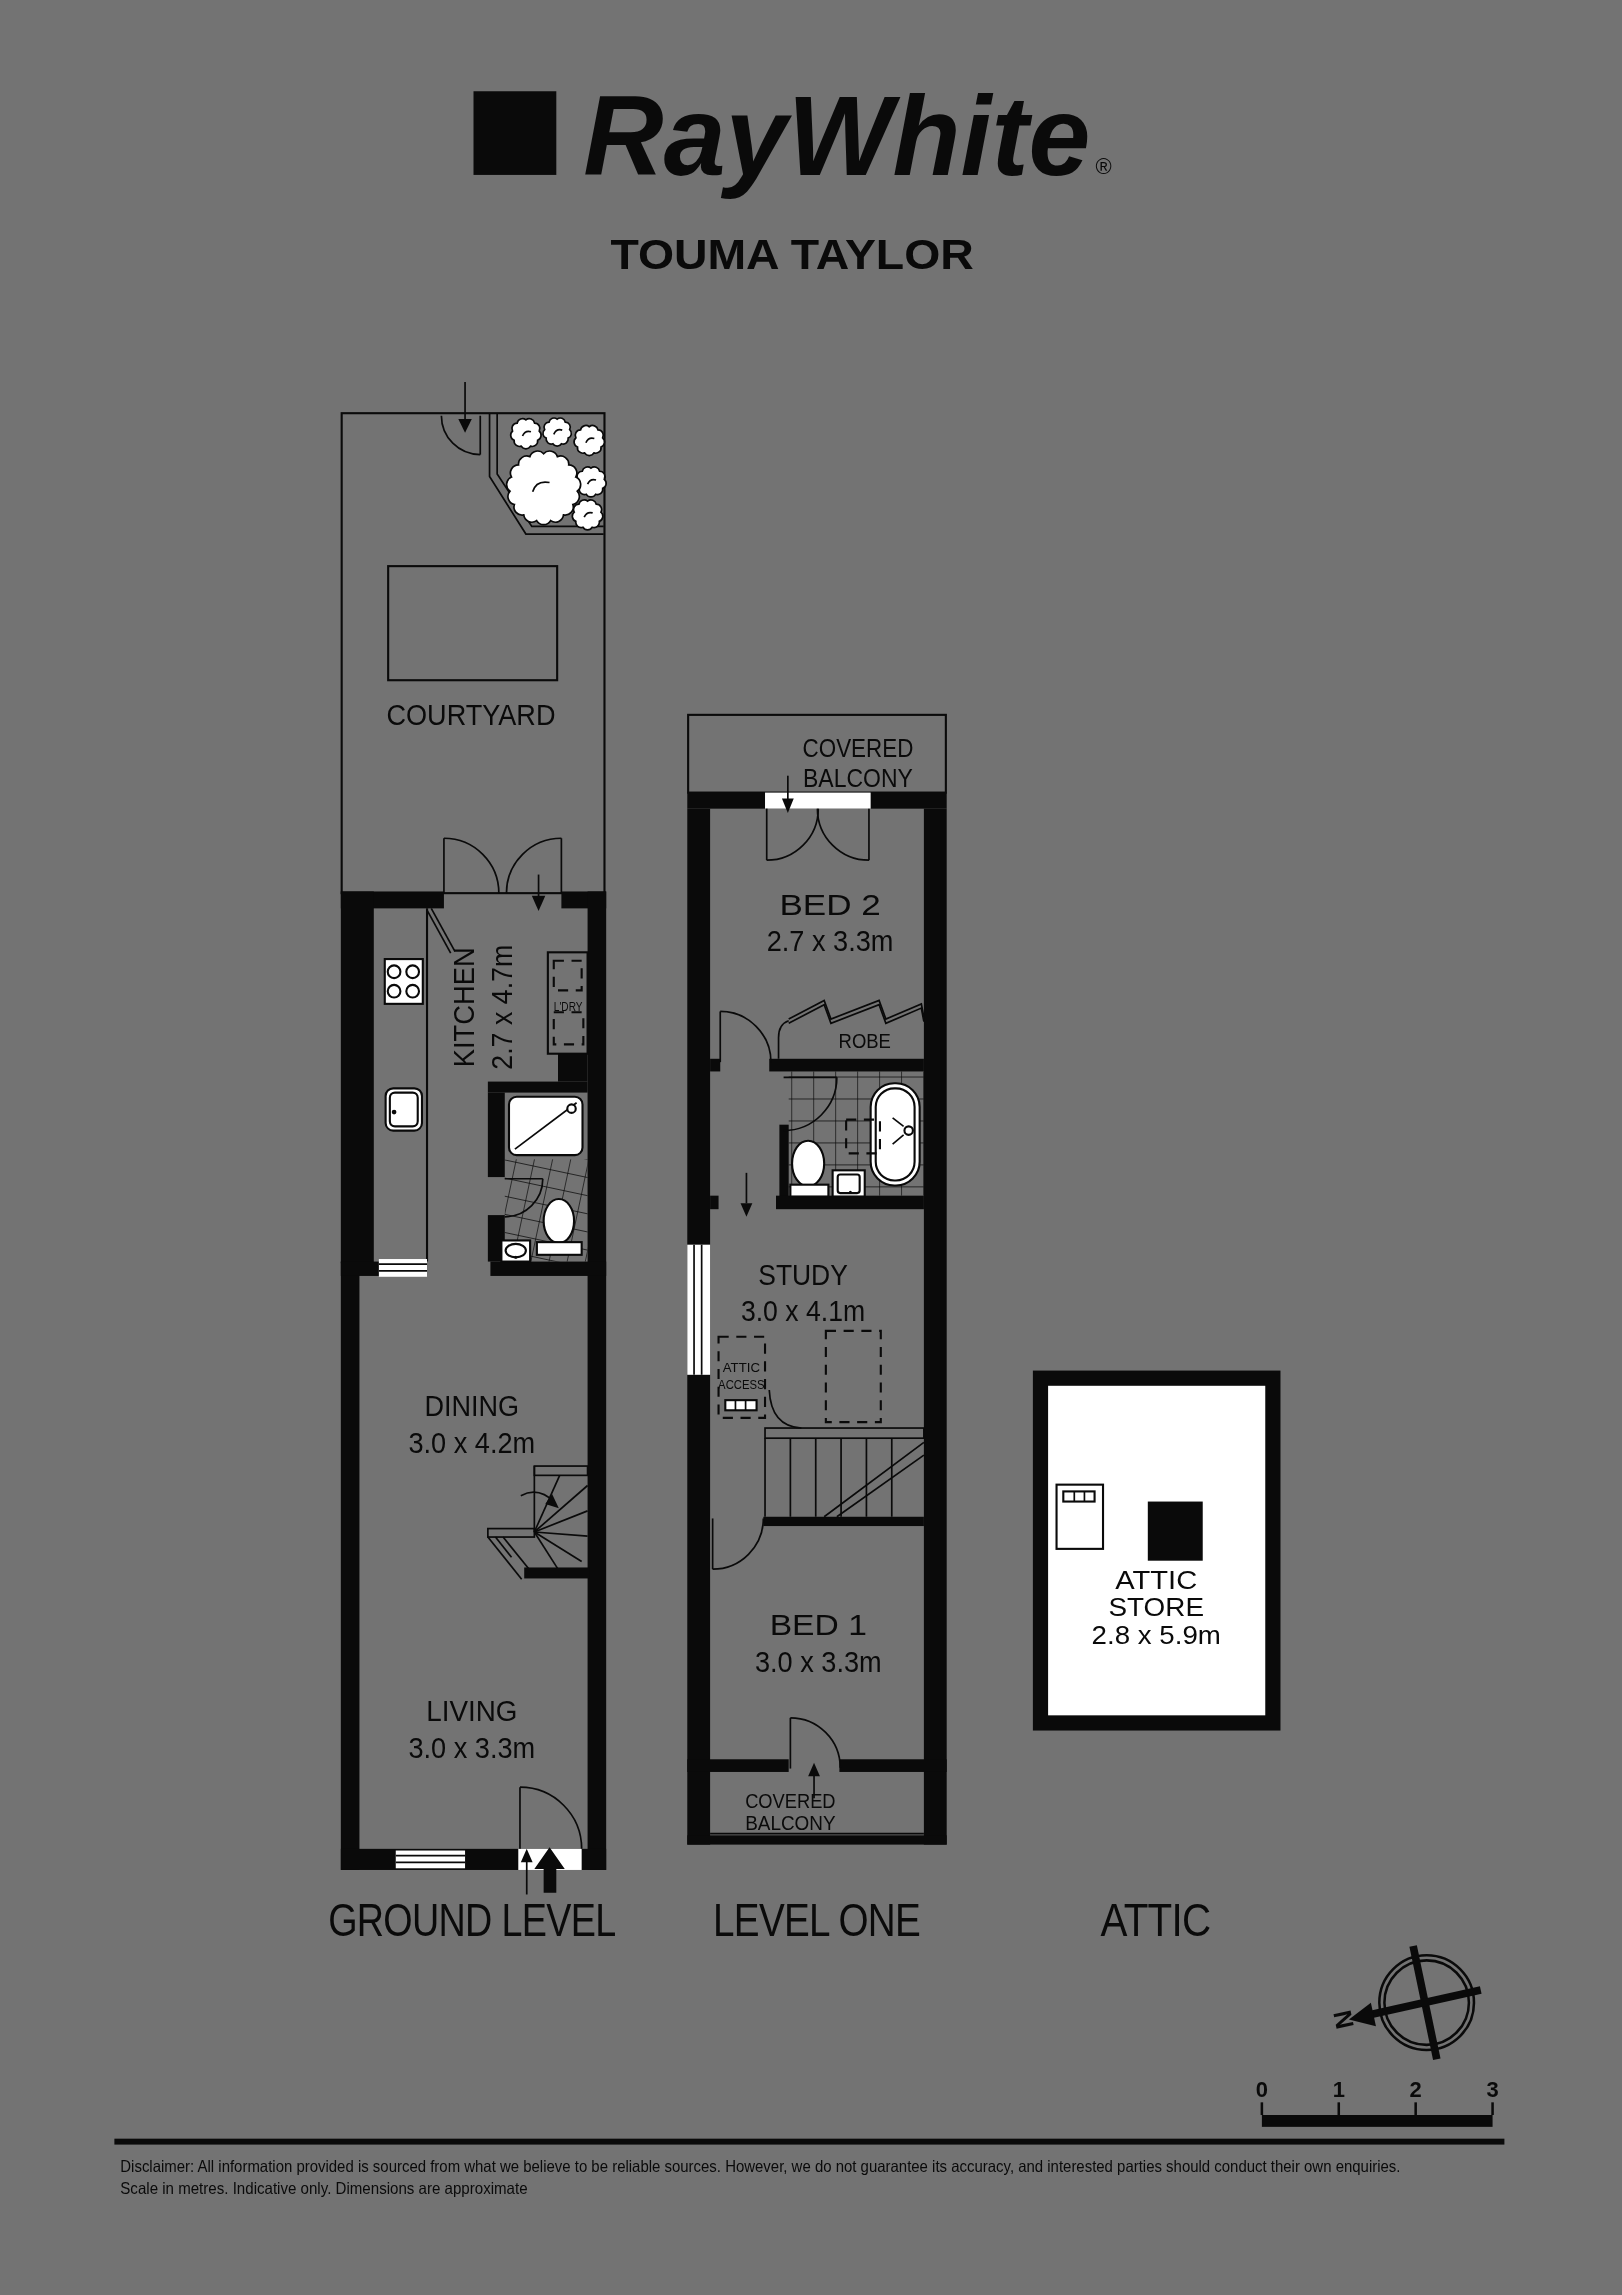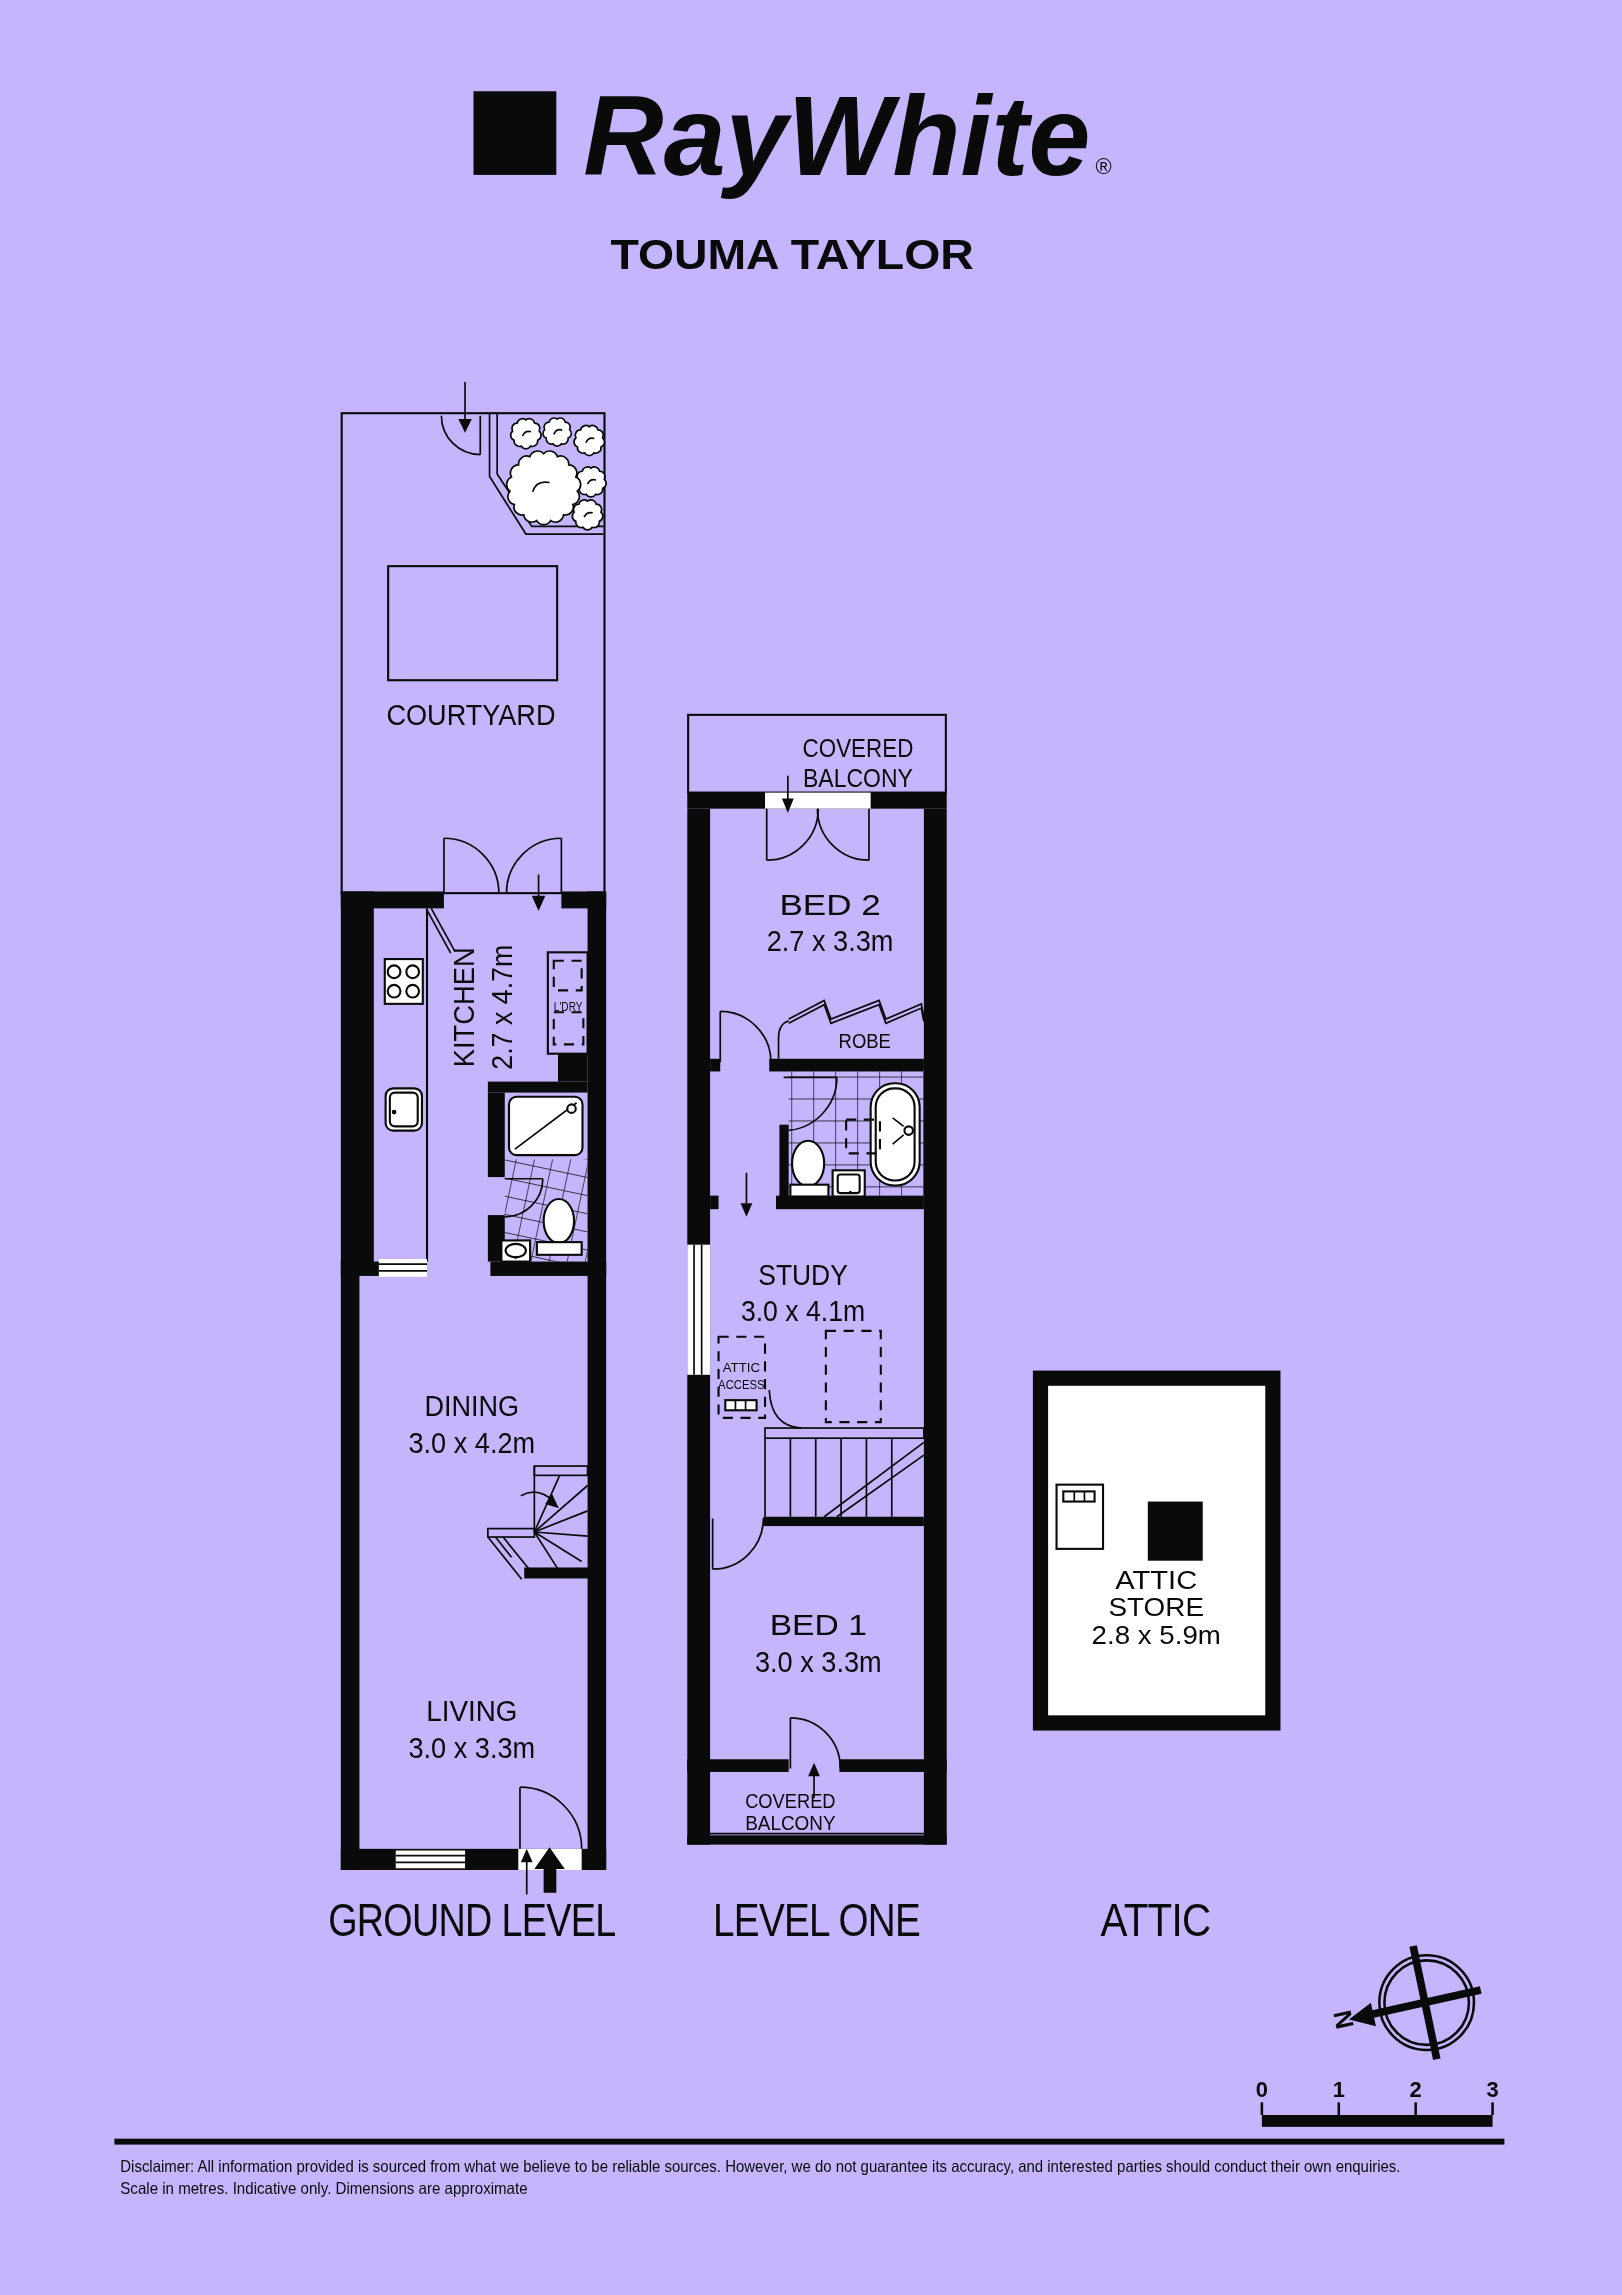--- a/index.html
+++ b/index.html
@@ -1,16 +1,16 @@
 <!DOCTYPE html>
 <html style="font-size:13.5px"><head>
 <meta charset="utf-8">
 <style>
   html,body{margin:0;padding:0;background:#fff;}
-  .page{position:relative;width:1623px;height:2295px;background:#c4b5fd;overflow:hidden;}
+  .page{position:relative;width:1623px;height:2295px;background:#737373;overflow:hidden;}
   svg{position:absolute;left:0;top:0;}
   svg text{font-family:"Liberation Sans","DejaVu Sans",sans-serif;fill:#0a0a0a;}
   .thin{stroke:#0a0a0a;stroke-width:2.5;fill:none;}
   .thin2{stroke:#0a0a0a;stroke-width:2;fill:none;}
   .wall{fill:#0a0a0a;stroke:none;}
   .white{fill:#ffffff;stroke:none;}
   .fixt{stroke:#0a0a0a;stroke-width:2.5;fill:#ffffff;}
   .dash{stroke:#0a0a0a;stroke-width:2.5;fill:none;stroke-dasharray:12 9;}
   .roomname{font-size:36px;}
   .roomdims{font-size:36px;}

